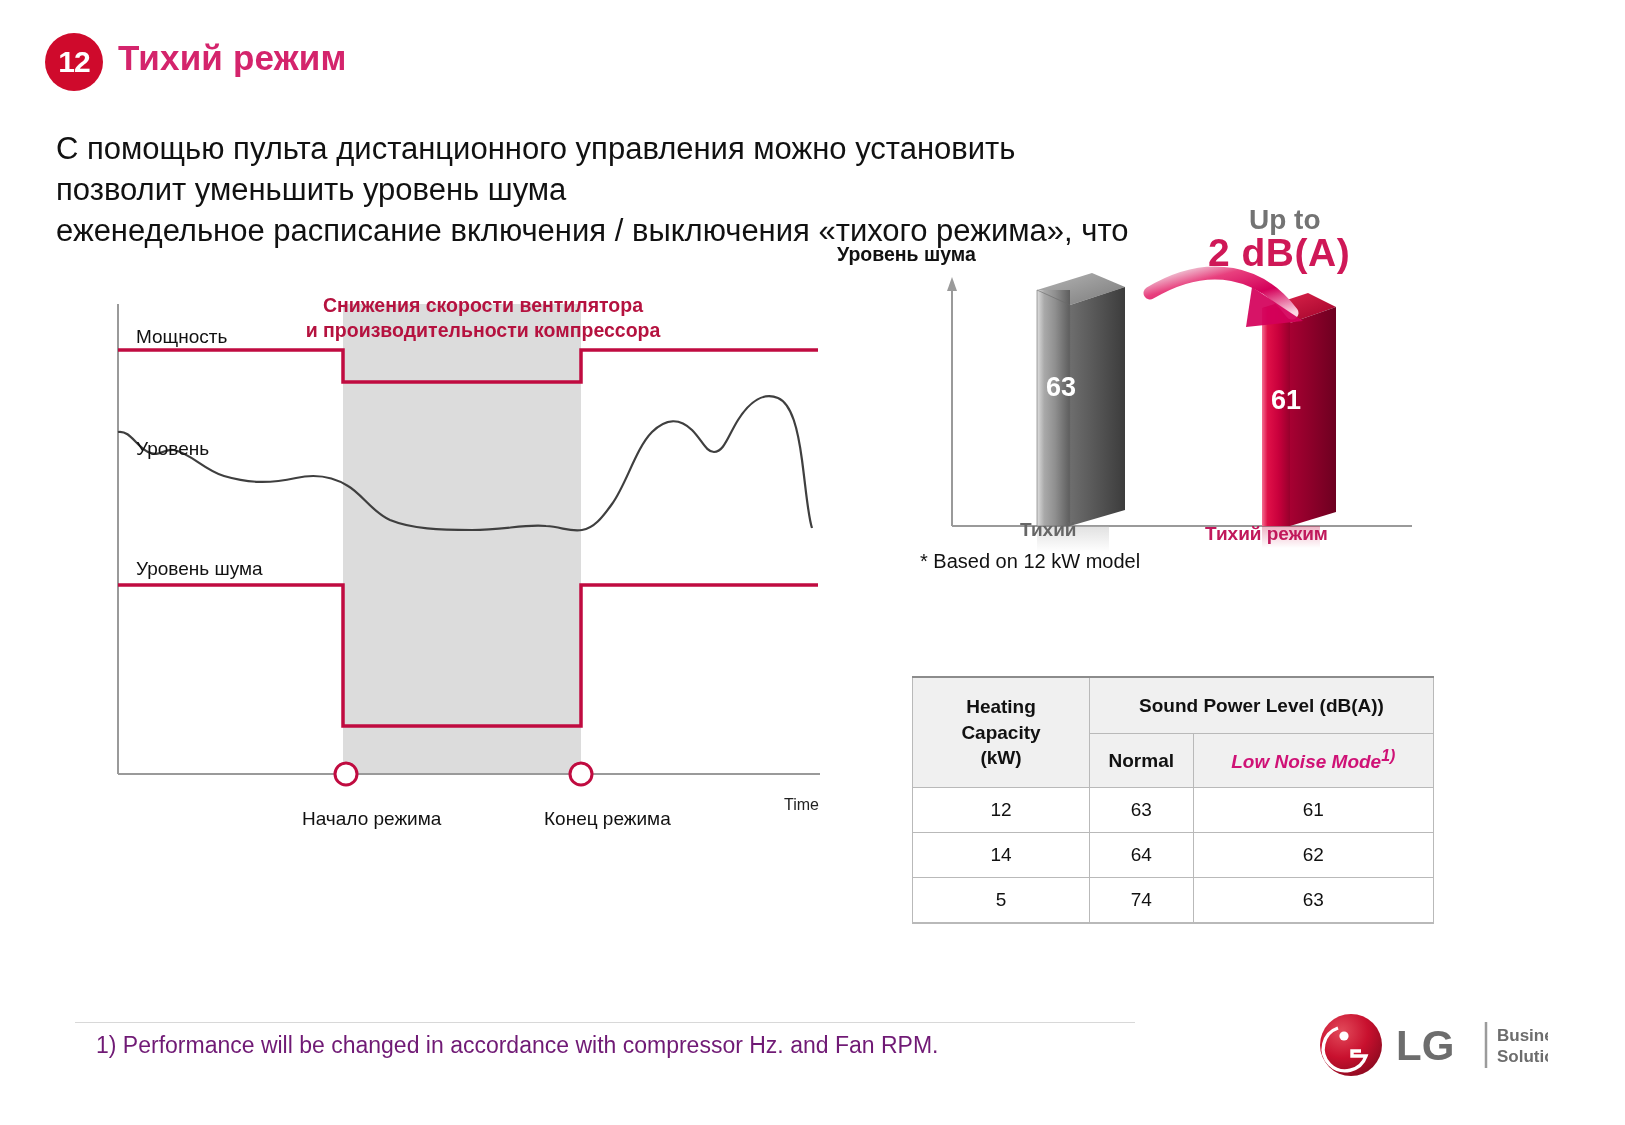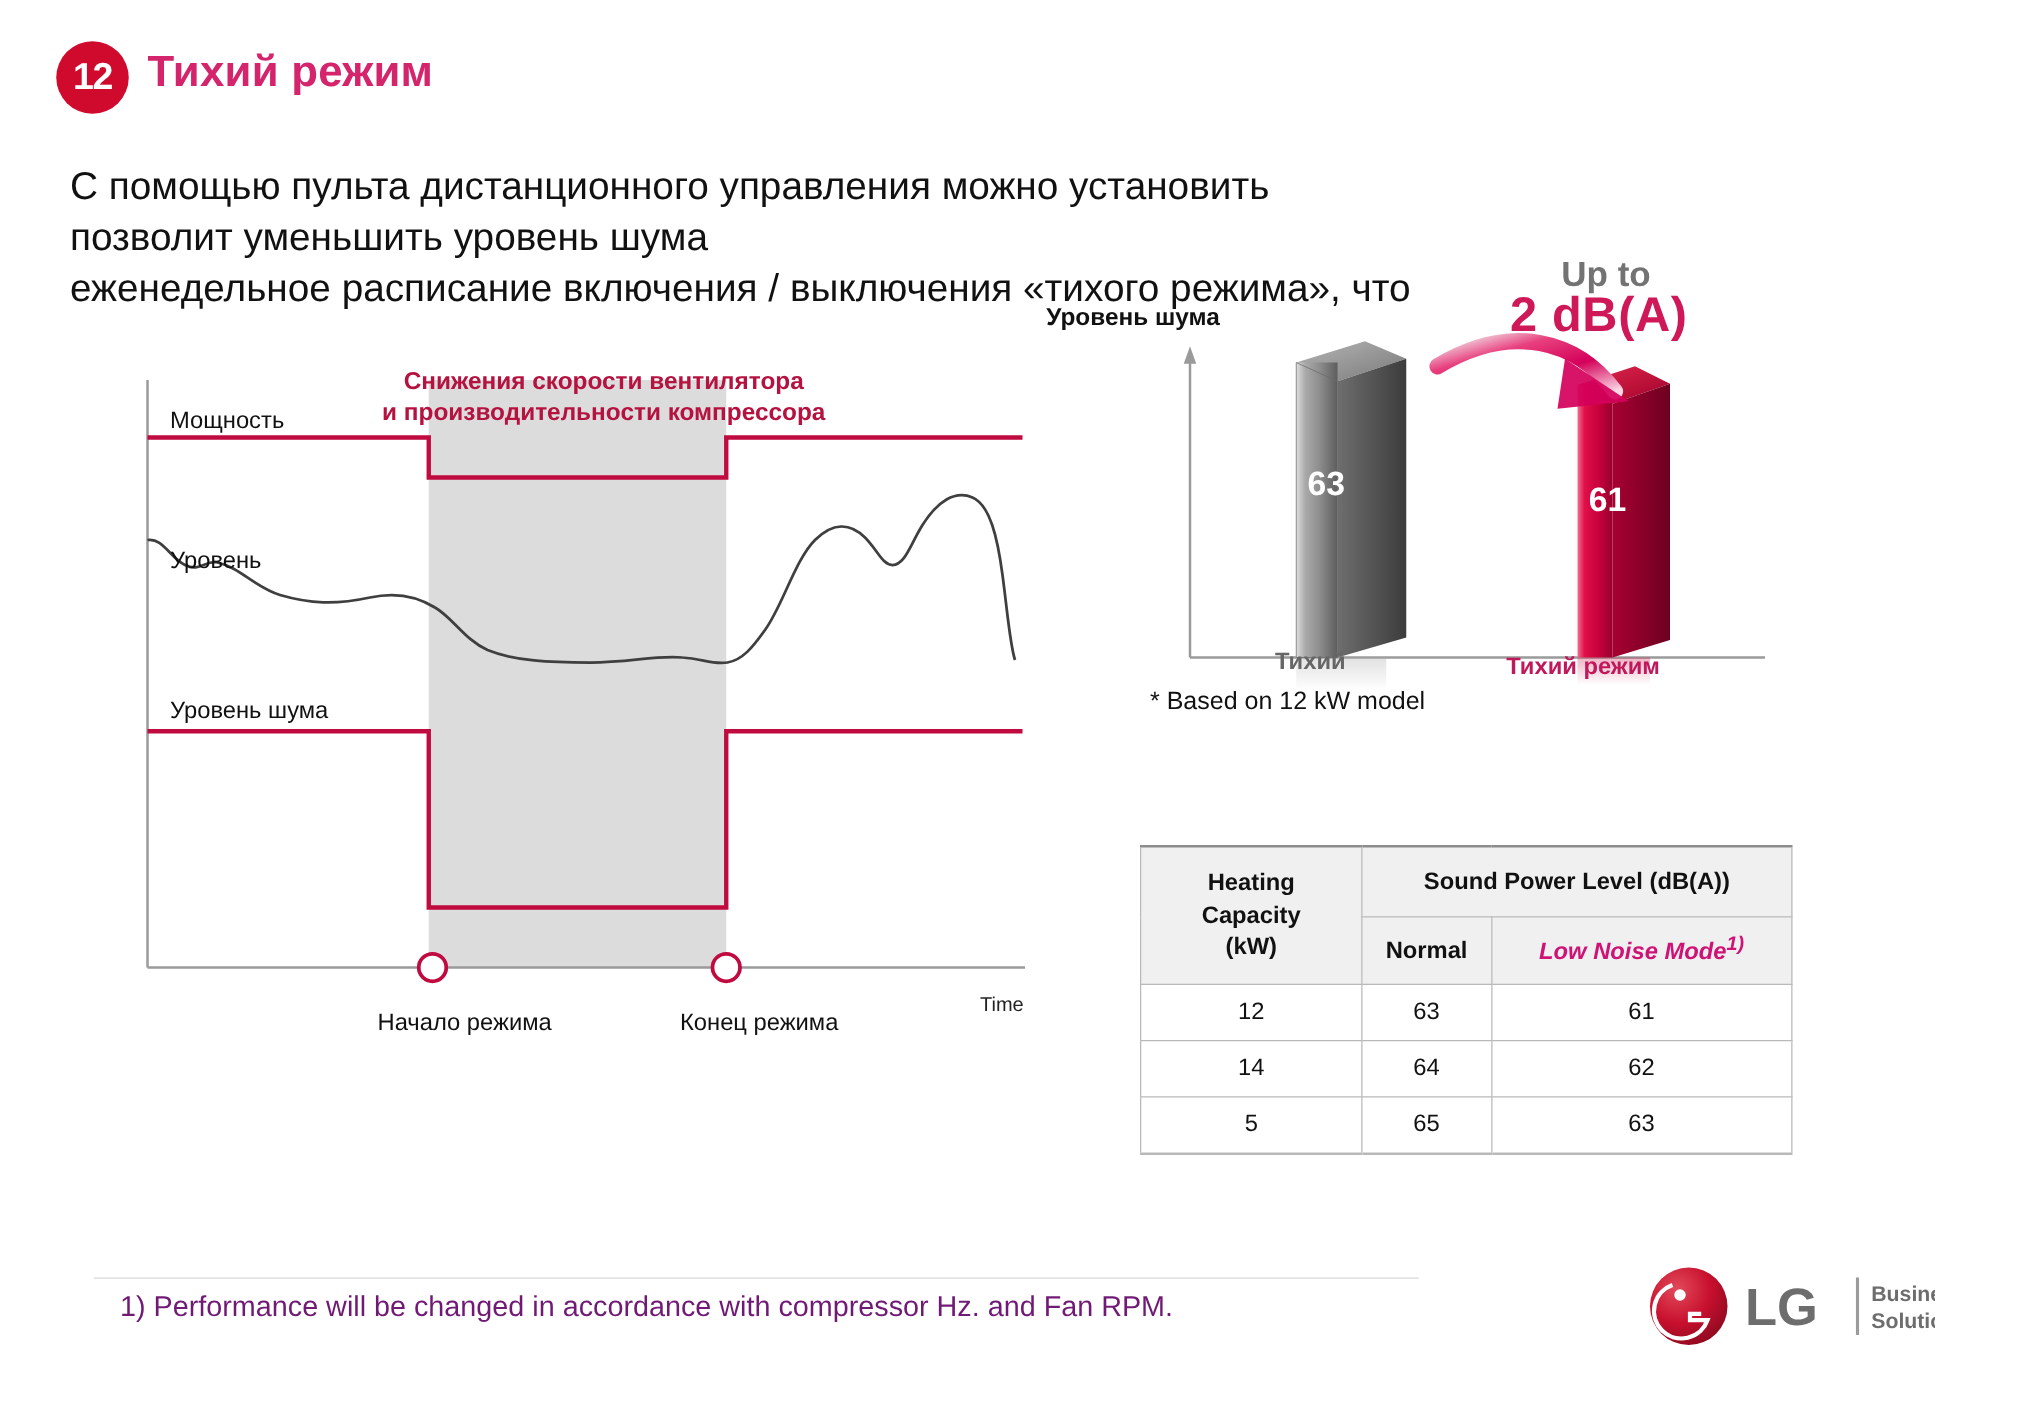--- a/index.html
+++ b/index.html
@@ -222,21 +222,21 @@
       <td>63</td>
       <td>61</td>
     </tr>
     <tr>
       <td>14</td>
       <td>64</td>
       <td>62</td>
     </tr>
     <tr>
       <td>5</td>
-      <td>65</td>
+      <td>74</td>
       <td>63</td>
     </tr>
   </tbody>
 </table>
 
 <div id="fline"></div>
 <div id="fnote">1) Performance will be changed in accordance with compressor Hz. and Fan RPM.</div>
 
 <div id="logo">
   <svg width="230" height="70" viewBox="0 0 230 70">

